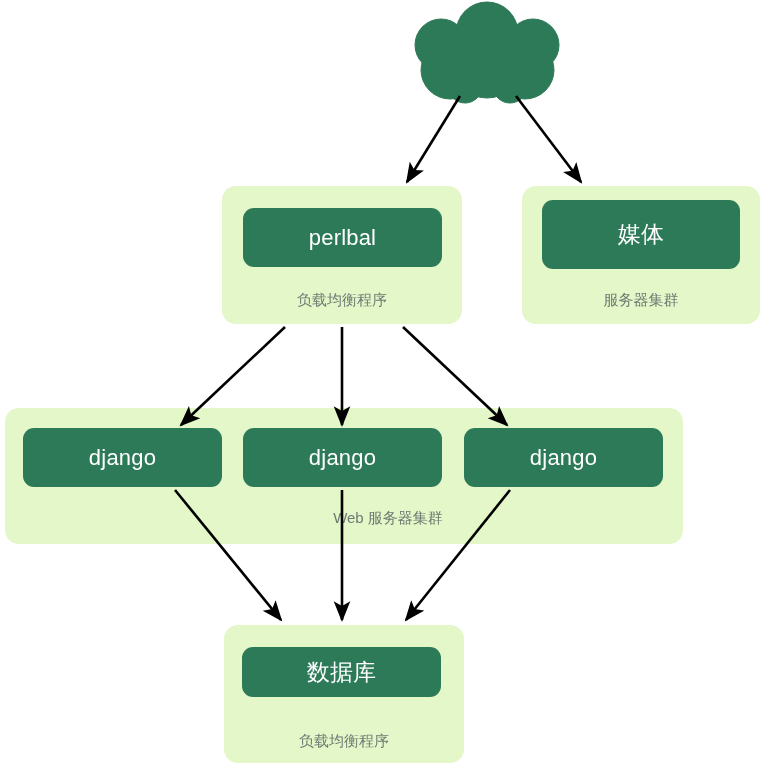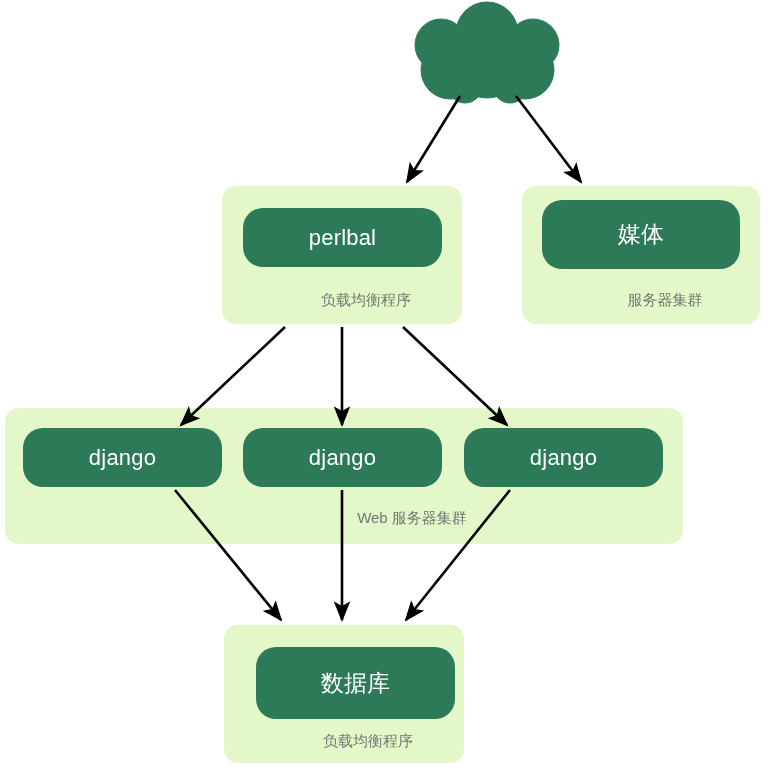--- a/index.html
+++ b/index.html
@@ -17,21 +17,21 @@
   .group{
     position:absolute;
     background:#e3f7c8;
     border-radius:14px;
     box-sizing:border-box;
     z-index:3;
   }
   .node{
     position:absolute;
     background:#2d7a58;
-    border-radius:20px;
+    border-radius:11px;
     box-sizing:border-box;
     display:flex;align-items:center;justify-content:center;
     color:#ffffff;
     z-index:4;
   }
   .node-label{
     font-size:22px;
     line-height:1;
     letter-spacing:.2px;
     white-space:nowrap;
@@ -40,21 +40,20 @@
   .node-label.cjk{font-size:23px;}
   .group-caption{
     position:absolute;
     width:100%;
     text-align:center;
     color:#6e7b73;
     font-size:15px;
     line-height:1;
     white-space:nowrap;
     z-index:4;
-    margin-left:24px;
   }
 </style>
 </head>
 <body>
 
 <div id="stage">
 
   <svg class="layer cloudlayer" viewBox="0 0 770 770">
     <g fill="#2d7a58" stroke="#2d7a58" stroke-width="1">
       <circle cx="487" cy="33" r="31"></circle>
@@ -88,21 +87,21 @@
     <span class="node-label">django</span>
   </div>
   <div class="node" style="left:243px;top:428px;width:199px;height:59px;">
     <span class="node-label">django</span>
   </div>
   <div class="node" style="left:464px;top:428px;width:199px;height:59px;">
     <span class="node-label">django</span>
   </div>
   <div class="group-caption" style="left:5px;top:510px;width:766px;">Web 服务器集群</div>
 
-  <div class="node" style="left:256px;top:647px;width:199px;height:72px;">
+  <div class="node" style="left:242px;top:647px;width:199px;height:50px;">
     <span class="node-label cjk">数据库</span>
   </div>
   <div class="group-caption" style="left:224px;top:733px;width:240px;">负载均衡程序</div>
 
   <svg class="layer edges" viewBox="0 0 770 770">
     <defs>
       <marker id="arrowhead" markerWidth="9" markerHeight="9" refX="7.2" refY="3.4" orient="auto" markerUnits="strokeWidth">
         <path d="M0,0.2 L8,3.4 L0,6.6 L1.8,3.4 Z" fill="#000000"></path>
       </marker>
     </defs>

